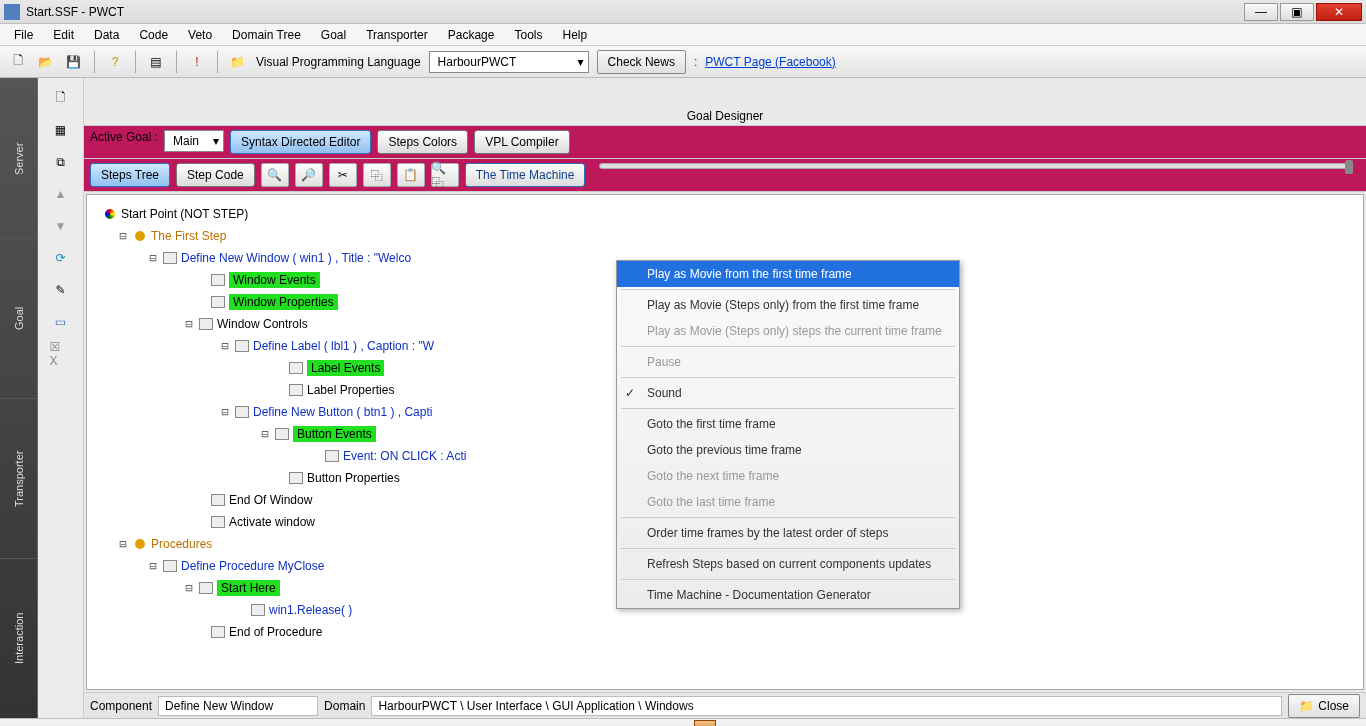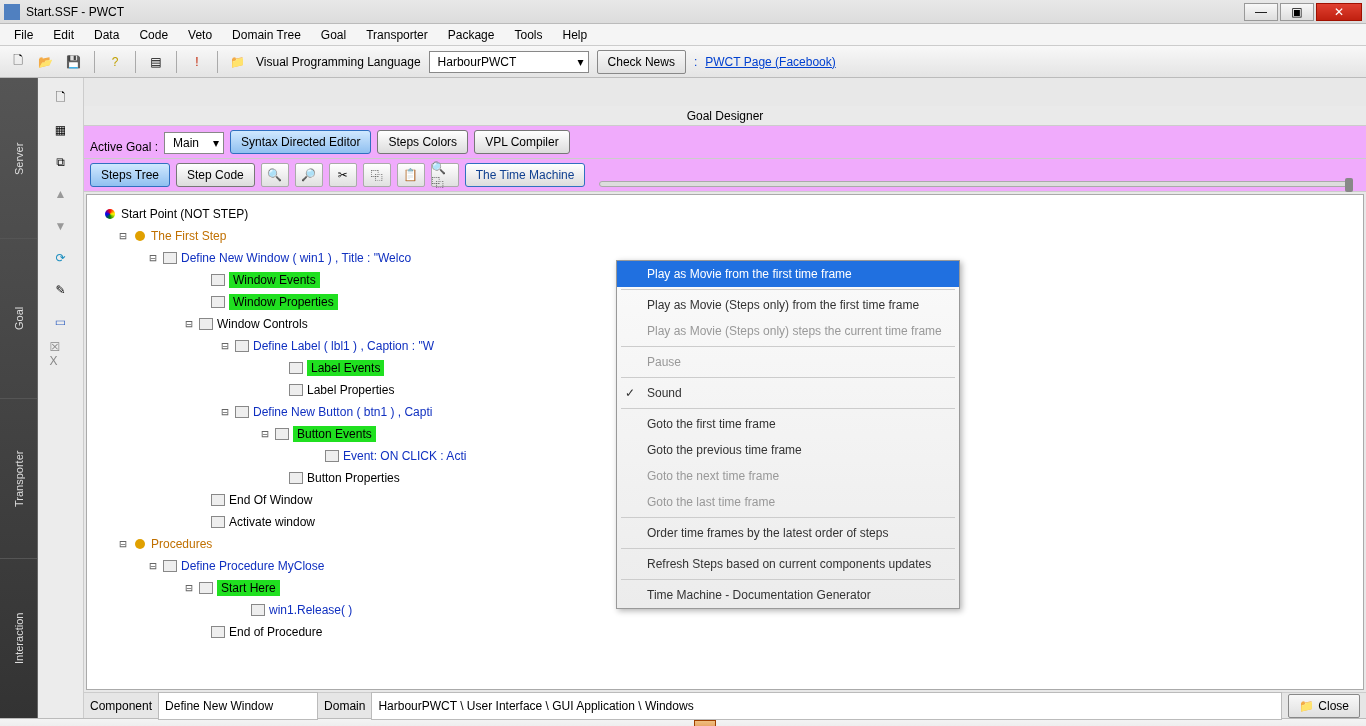--- a/index.html
+++ b/index.html
@@ -25,21 +25,21 @@
 
 .workspace { display:flex; height:640px; }
 .sidetabs { width:38px; background:linear-gradient(#555,#333); display:flex; flex-direction:column; border-right:1px solid #666; }
 .sidetab { flex:1; color:#ddd; display:flex; align-items:center; justify-content:center; border-bottom:1px solid #555; writing-mode:vertical-rl; transform:rotate(180deg); font-size:11px; }
 
 .iconcol { width:46px; background:#ececec; display:flex; flex-direction:column; align-items:center; padding-top:10px; gap:12px; border-right:1px solid #ccc; }
 .iconcol .ic { width:22px; height:20px; display:flex; align-items:center; justify-content:center; }
 
 .main { flex:1; display:flex; flex-direction:column; background:#e8e8e8; position:relative; }
 .panel-title { height:20px; text-align:center; background:#eaeaea; border-bottom:1px solid #ccc; line-height:20px;margin-top:28px; }
-.toolbar2, .toolbar3 { display:flex; align-items:flex-end; padding:4px 6px; gap:6px; background:#f0abfc; border-bottom:1px solid #ccc; }
+.toolbar2, .toolbar3 { display:flex; align-items:flex-start; padding:4px 6px; gap:6px; background:#be185d; border-bottom:1px solid #ccc; }
 .btn2 { height:24px; padding:0 10px; border:1px solid #777; background:linear-gradient(#fff,#dcdcdc); border-radius:3px; display:flex; align-items:center; }
 .btn2.active { background:linear-gradient(#d0e8ff,#90c0f0); border-color:#3070c0; }
 .iconbtn { width:28px; height:24px; border:1px solid #aaa; background:linear-gradient(#fff,#e0e0e0); display:flex; align-items:center; justify-content:center; border-radius:2px; }
 .slider { flex:1; height:6px; background:#ddd; border:1px solid #aaa; border-radius:3px; margin:0 8px; position:relative; }
 .slider::after { content:""; position:absolute; right:-2px; top:-4px; width:8px; height:14px; background:#888; border-radius:2px; }
 
 .tree-area { flex:1; background:#fff; padding:8px 12px; overflow:hidden; position:relative; border:1px solid #aaa; margin:2px; }
 .tree-row { display:flex; align-items:center; height:22px; }
 .tree-row .pm { width:12px; text-align:center; color:#666; font-family:monospace; }
 .tree-row .box { width:14px; height:12px; border:1px solid #888; background:#eee; margin:0 4px; }
@@ -51,21 +51,21 @@
 .lbl-black { color:#000; }
 
 .ctx-menu { position:absolute; left:532px; top:182px; width:344px; background:linear-gradient(#fafafa,#ececec); border:1px solid #999; box-shadow:2px 2px 6px rgba(0,0,0,0.3); z-index:10; }
 .ctx-item { height:26px; display:flex; align-items:center; padding:0 0 0 30px; color:#333; position:relative; }
 .ctx-item.disabled { color:#999; }
 .ctx-item.highlight { background:#2070e0; color:#fff; }
 .ctx-sep { height:1px; background:#ccc; margin:2px 4px; }
 .ctx-item .check { position:absolute; left:8px; }
 
 .statusrow { display:flex; align-items:center; height:26px; background:#e6e6e6; border-top:1px solid #ccc; padding:0 6px; gap:6px; }
-.statusrow .field { border:1px solid #bbb; background:#fff; height:28px; padding:0 6px; display:flex; align-items:center; }
+.statusrow .field { border:1px solid #bbb; background:#fff; height:20px; padding:0 6px; display:flex; align-items:center; }
 .close-btn-bottom { margin-left:auto; }
 
 .statusbar { height:24px; background:linear-gradient(#f4f4f4,#e0e0e0); border-top:1px solid #bbb; display:flex; align-items:center; padding:0 10px; }
 .statusbar .sbicon { width:22px; height:22px; background:linear-gradient(#f0c080,#d06020); border:1px solid #a04000; margin-left:auto; margin-right:640px; }
 </style>
 </head>
 <body>
 
 <div class="titlebar">
   <div class="tb-icon"></div>

